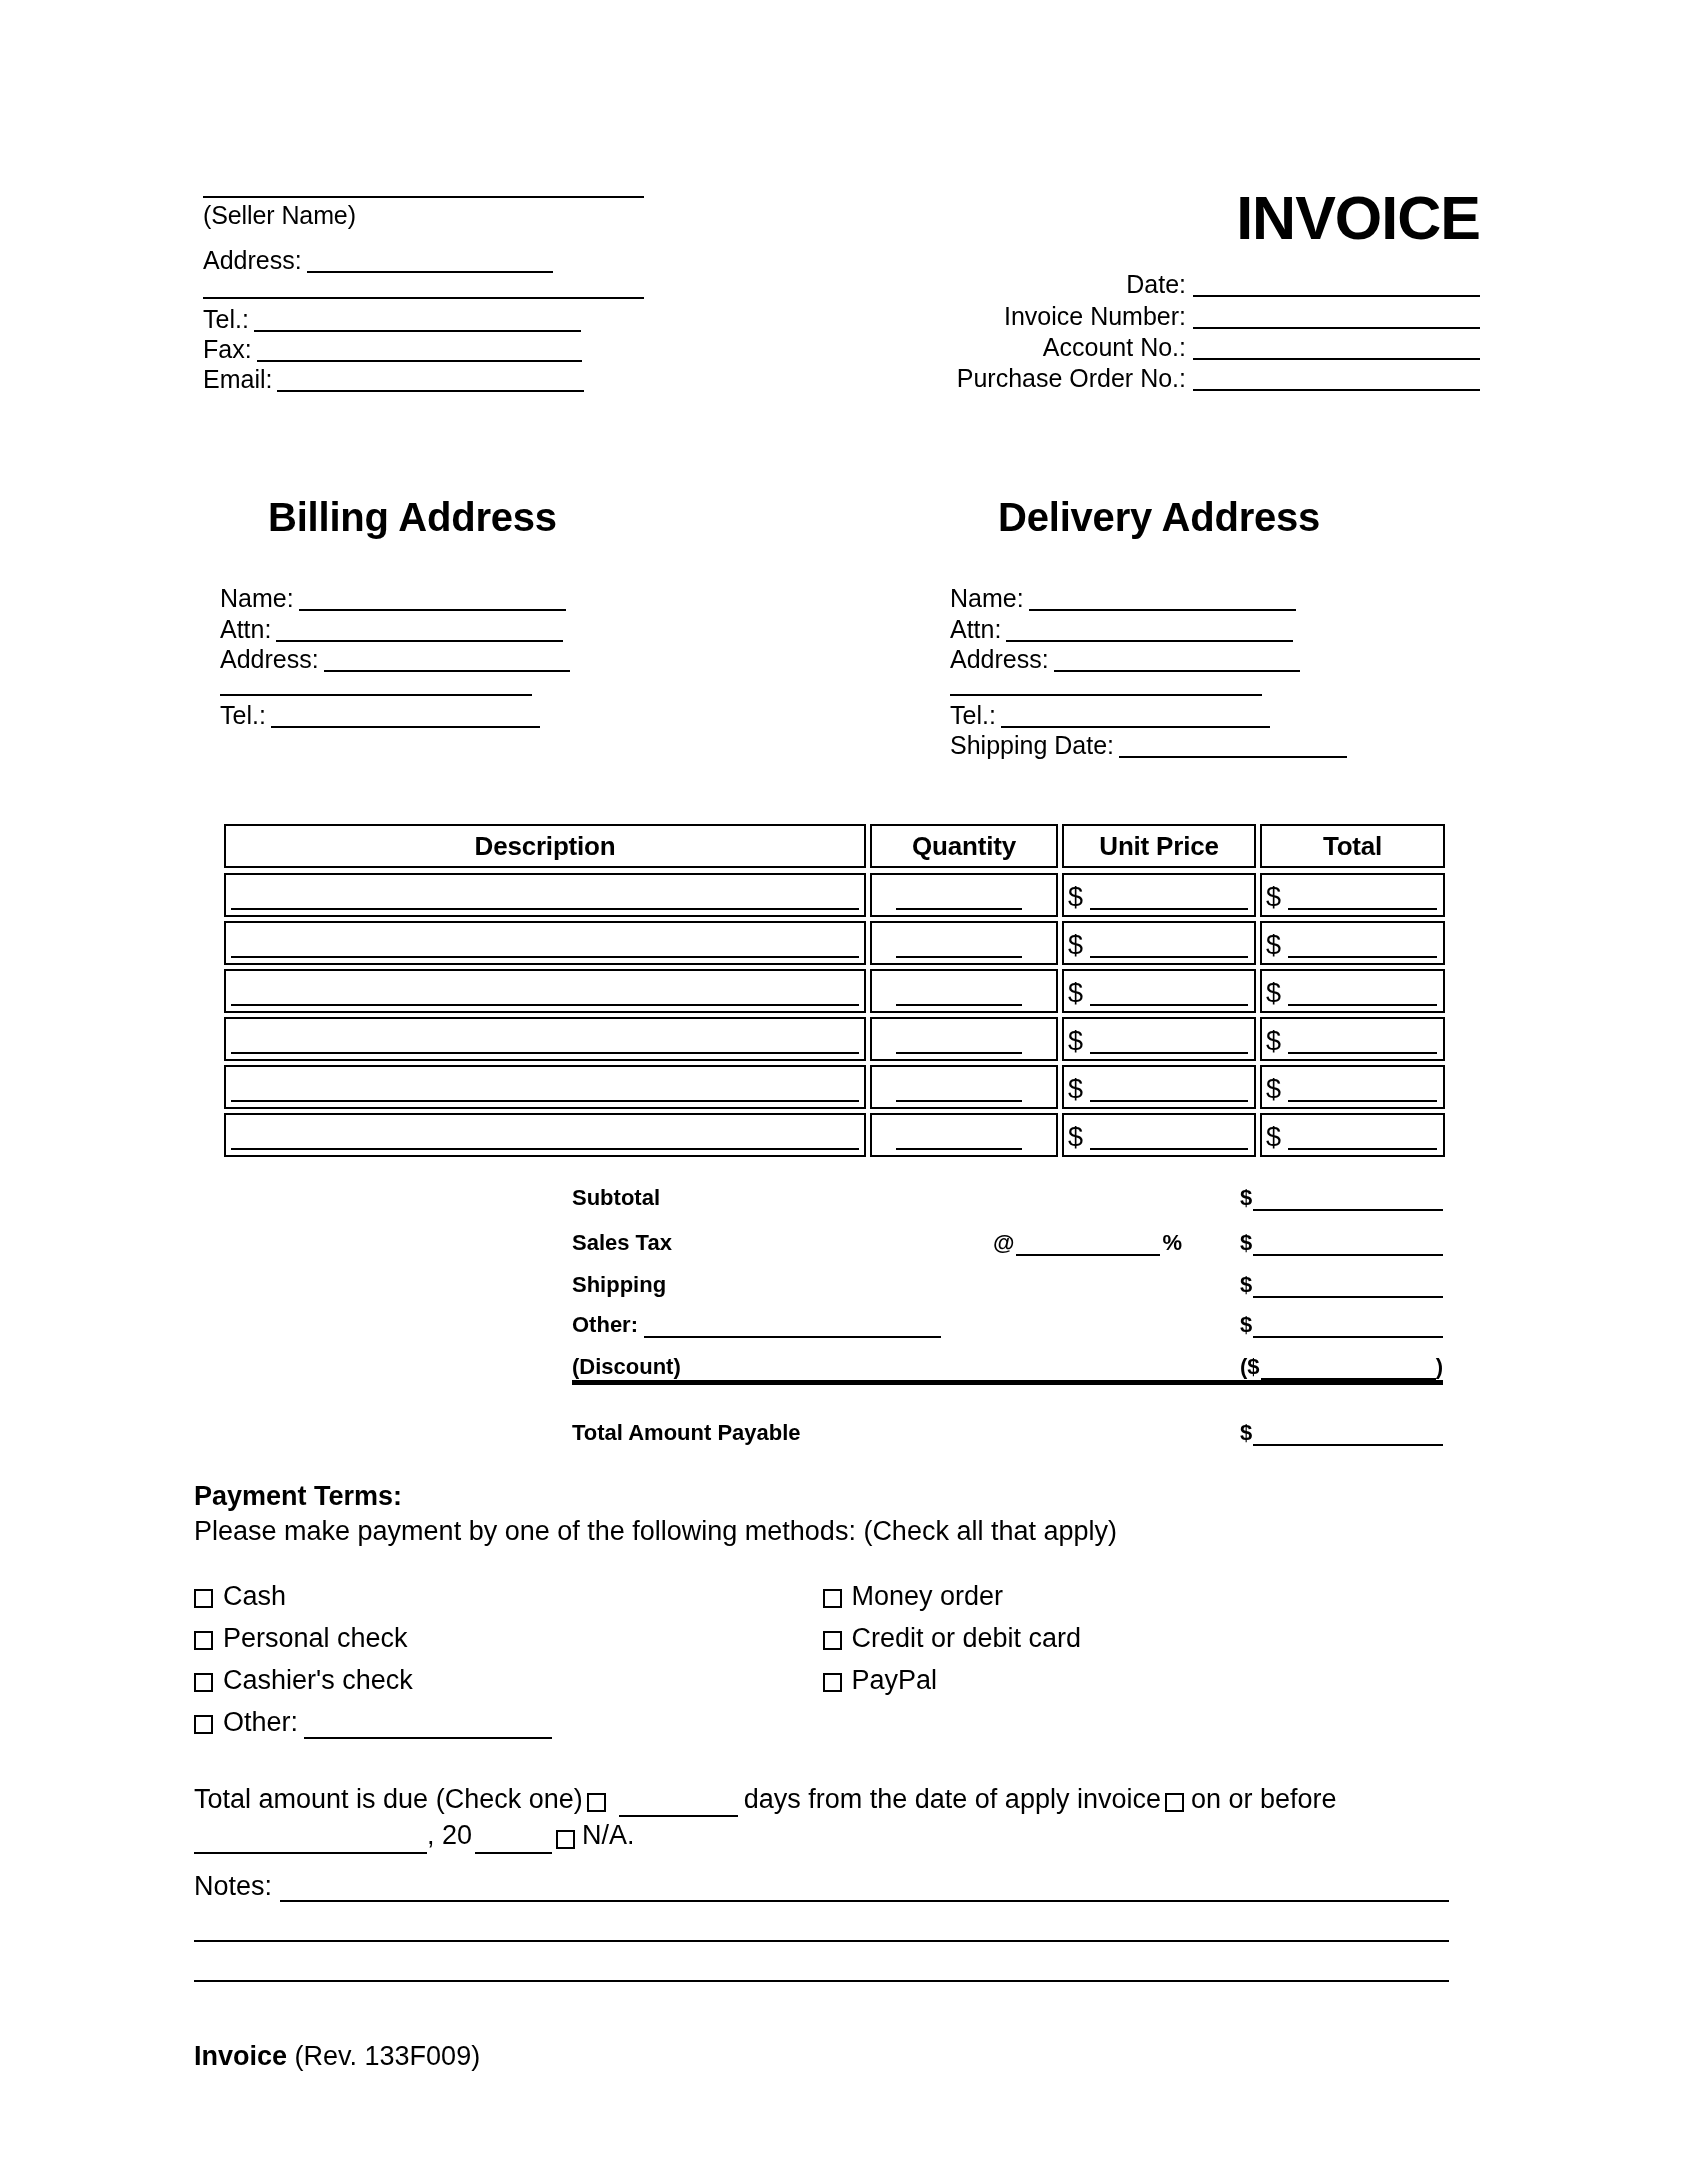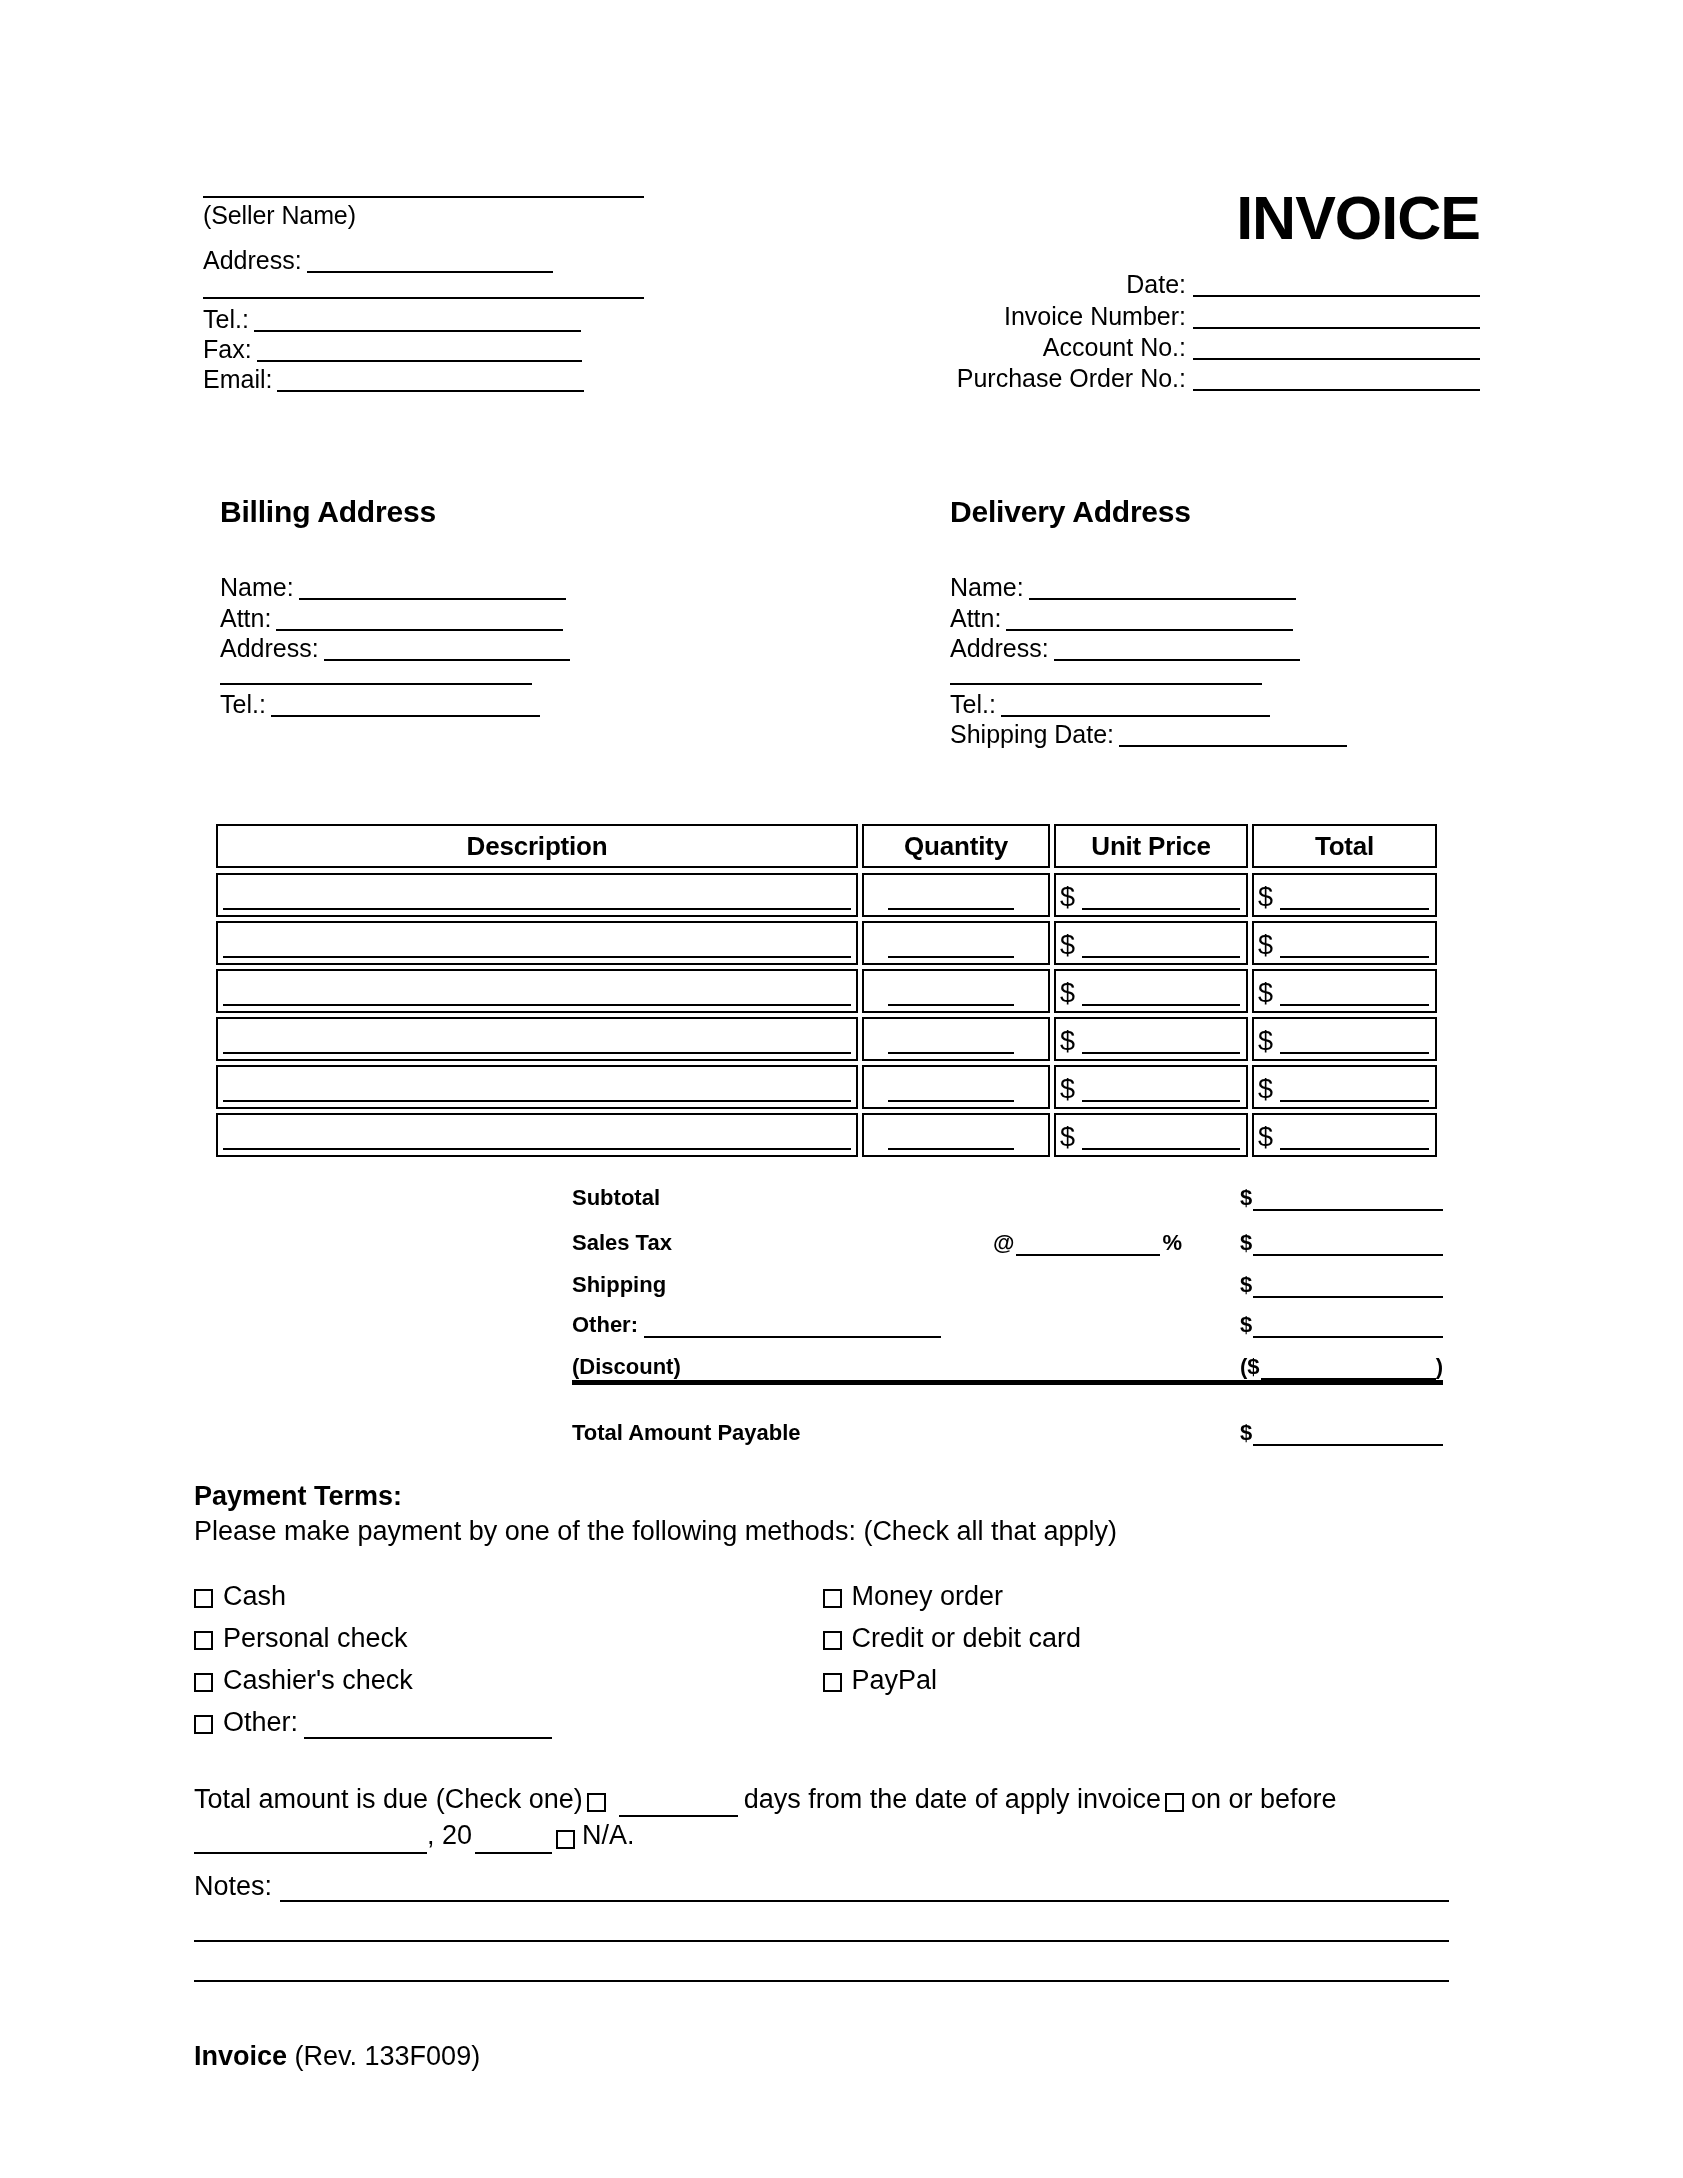--- a/index.html
+++ b/index.html
@@ -92,23 +92,24 @@
     align-items: flex-end;
     justify-content: flex-end;
     margin-bottom: 3px;
     white-space: nowrap;
   }
   .meta-row .lbl { flex: none; text-align: right; }
   .meta-row .rule { width: 287px; margin-left: 7px; }
 
   
   .addr-heading {
-    font-size: 30px;
+    font-size: 40px;
     font-weight: bold;
     letter-spacing: -0.2px;
+    margin-left: 48px;
   }
   .billing-block {
     position: absolute;
     left: 220px;
     top: 495px;
     width: 465px;
     font-size: 25px;
   }
   .delivery-block {
     position: absolute;
@@ -118,21 +119,21 @@
     font-size: 25px;
   }
   .addr-fields {
     margin-top: 43px;
     line-height: 1.0;
   }
 
   
   .items-table {
     position: absolute;
-    left: 216px;
+    left: 224px;
     top: 824px;
     width: 1413px;
     text-align: center;
   }
   .trow {
     display: flex;
     gap: 4px;
     margin-bottom: 4px;
   }
   .cell {

